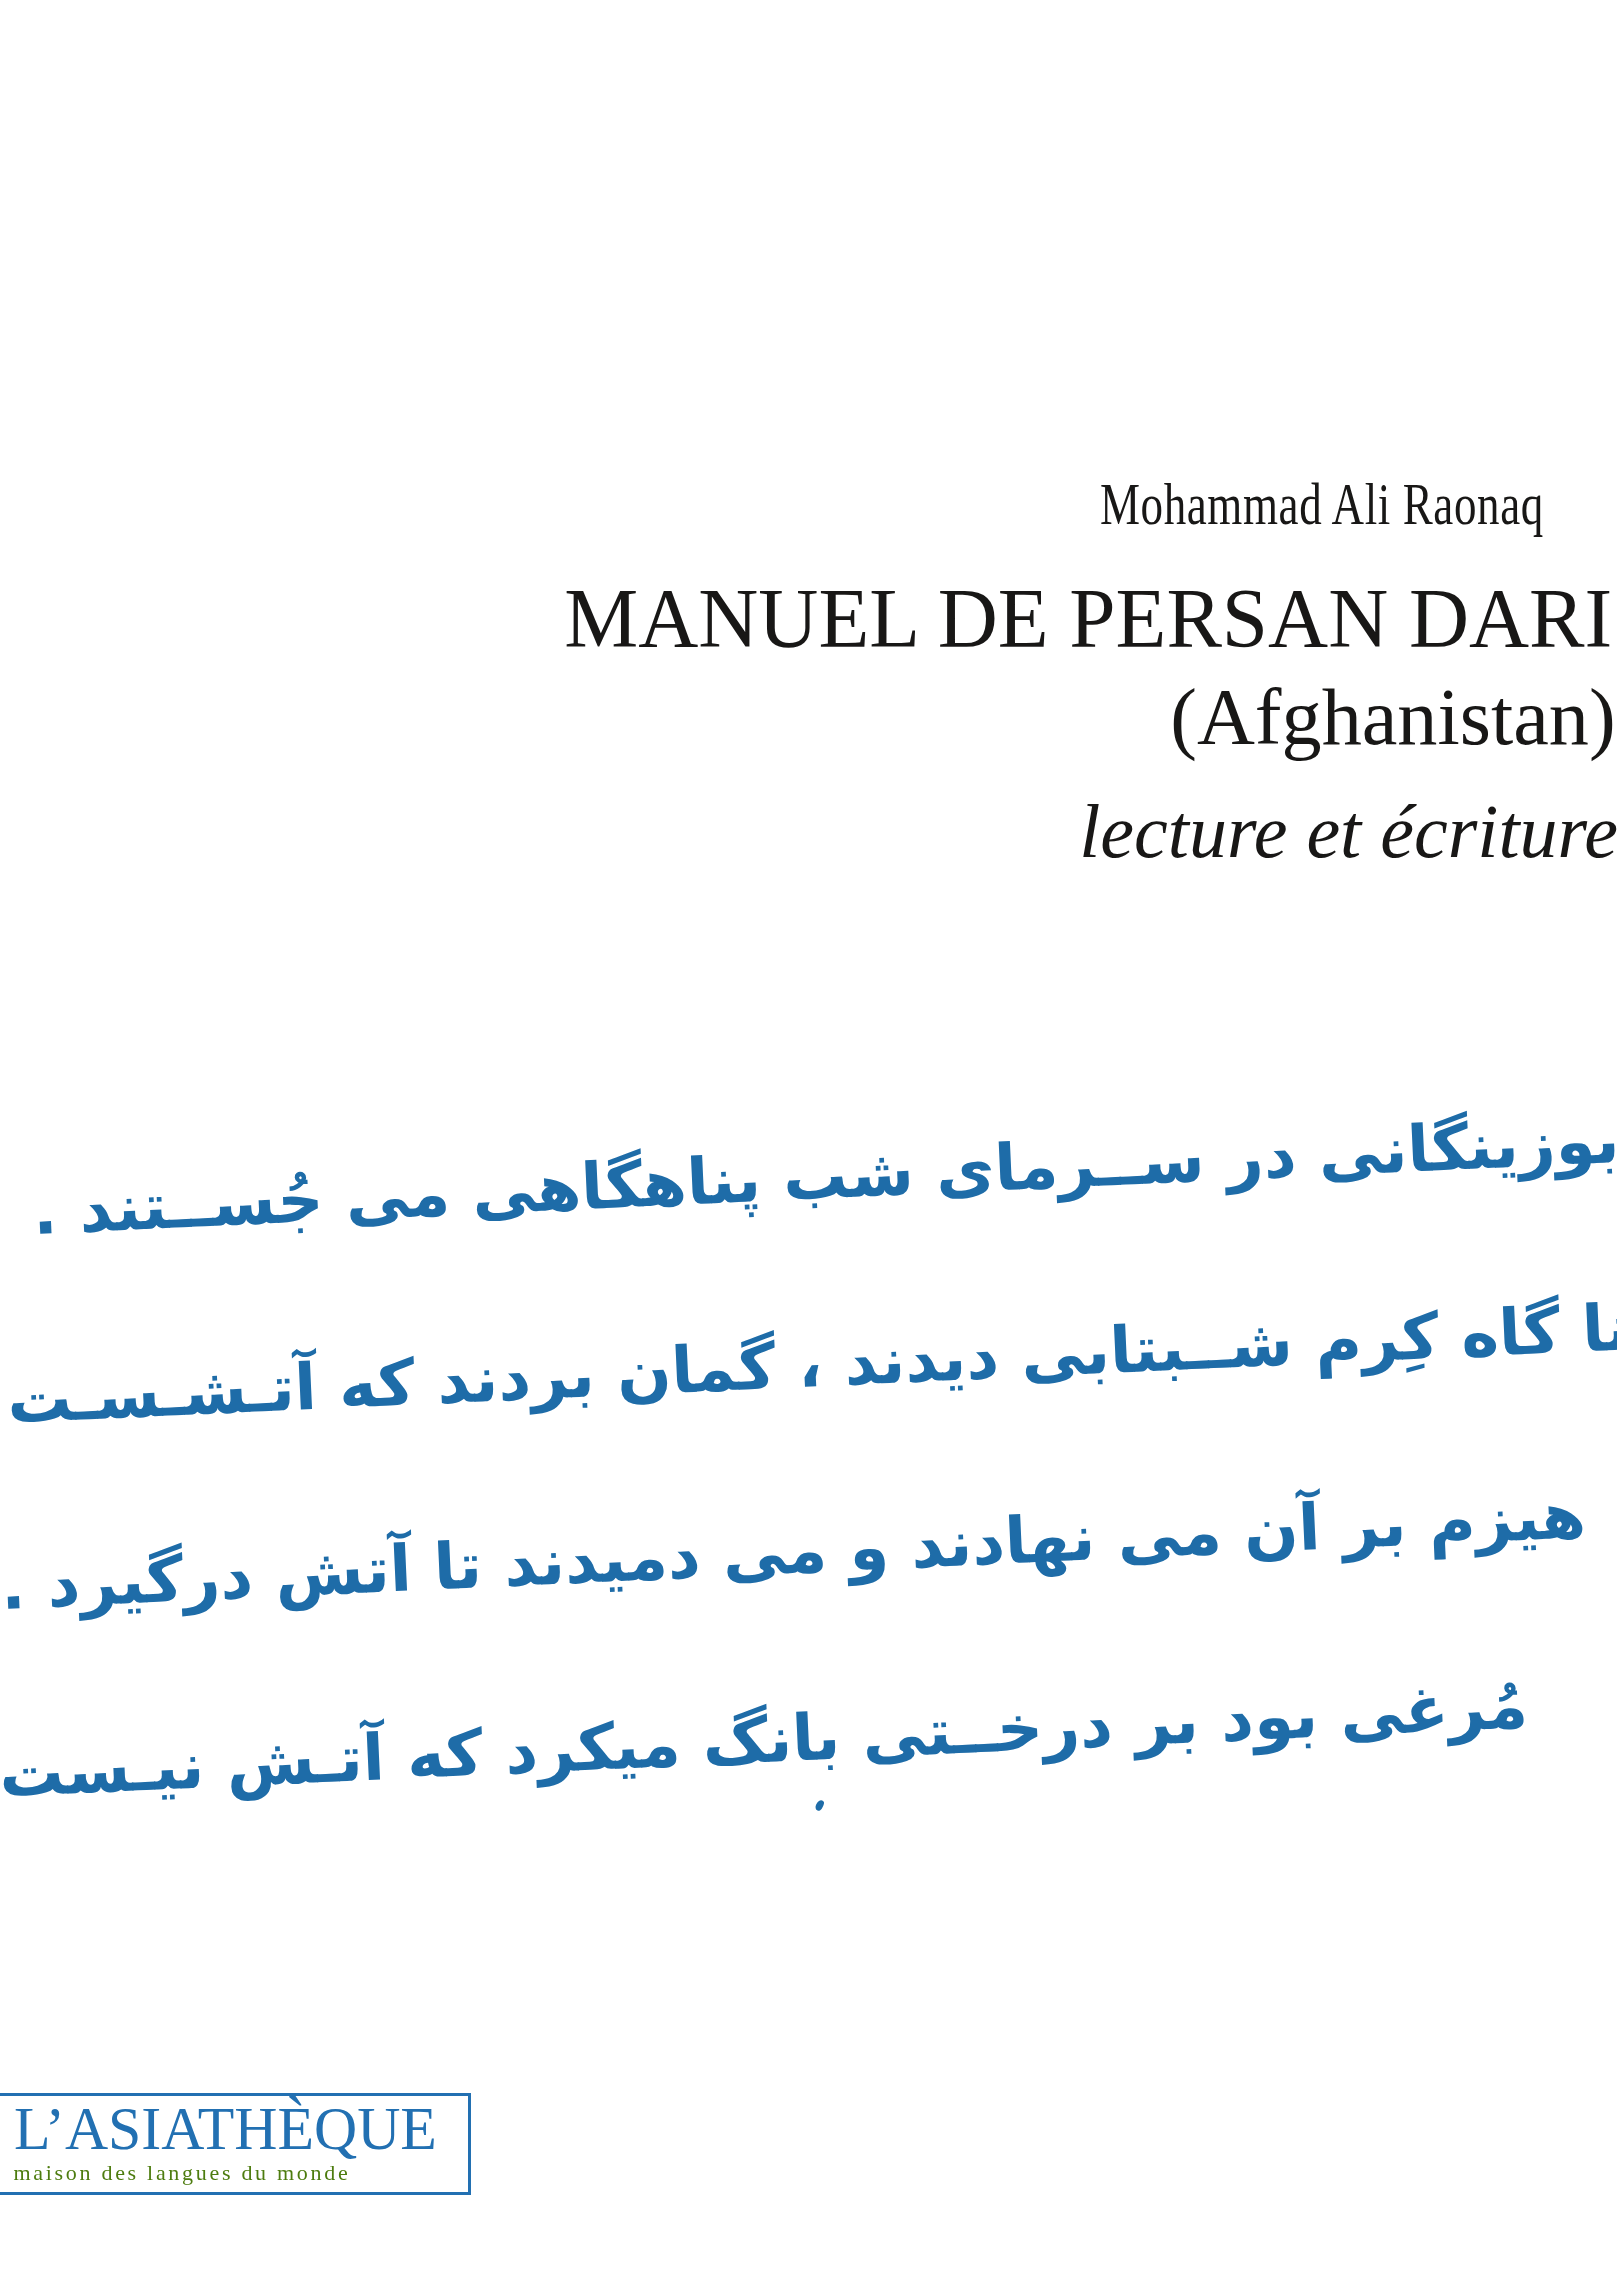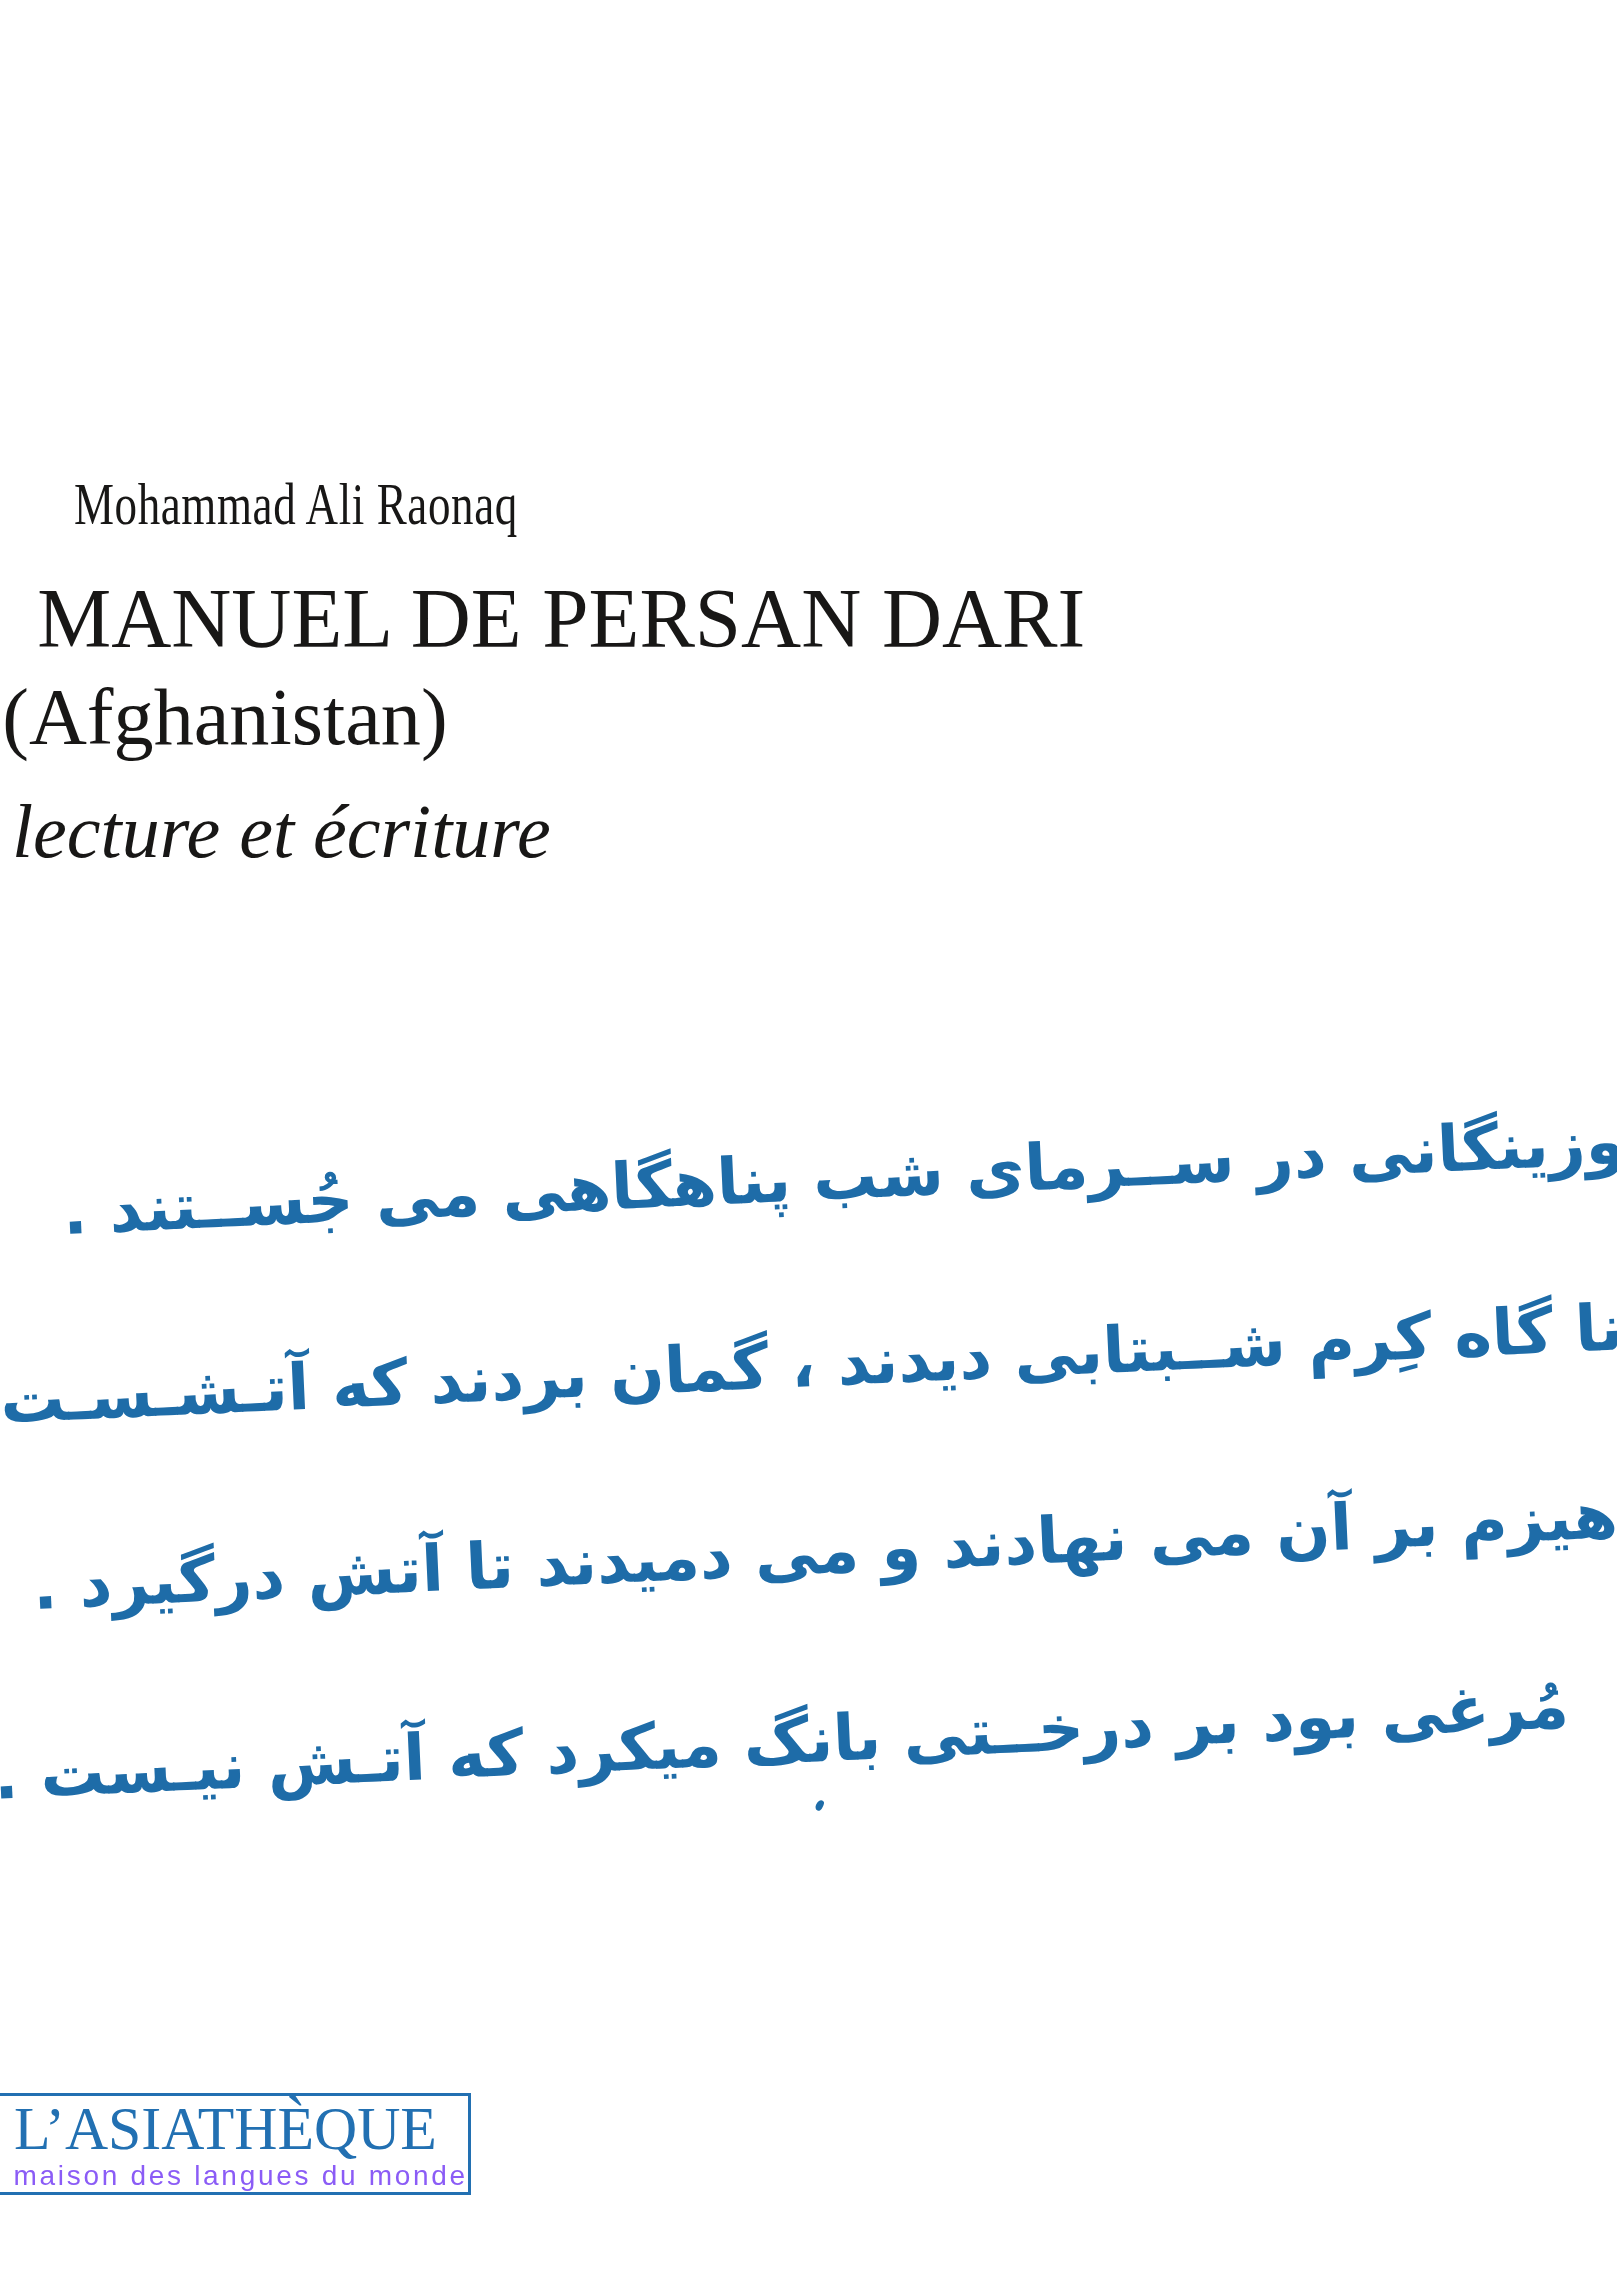--- a/index.html
+++ b/index.html
@@ -11,21 +11,21 @@
     width: 1618px;
     height: 2284px;
     position: relative;
     overflow: hidden;
     font-family: "Liberation Serif", serif;
     color: #181716;
   }
   .abs { position: absolute; left: 0; right: 0; }
   .center-row {
     display: flex;
-    justify-content: flex-start;
+    justify-content: flex-end;
     white-space: nowrap;
   }
 
   
   .author-line { top: 474px; }
   .author-line .txt {
     font-size: 60px;
     line-height: 1;
     transform: scaleX(0.75);
     transform-origin: center;
@@ -100,25 +100,25 @@
     font-size: 61px;
     line-height: 0.92;
     color: #2270b2;
     white-space: nowrap;
     transform: scaleX(0.98);
     transform-origin: left center;
   }
   .publisher-tagline {
     display: block;
     margin-top: 4.8px;
-    font-family: Liberation Sans, sans-serif;
-    font-size: 28px;
+    font-family: Liberation Serif, serif;
+    font-size: 22px;
     line-height: 1;
     letter-spacing: 2.7px;
-    color: #8b5cf6;
+    color: #4d7c0f;
     white-space: nowrap;
   }
 </style>
 </head>
 <body>
 
 <div class="abs center-row author-line">
   <span class="txt">Mohammad Ali Raonaq</span>
 </div>
 

